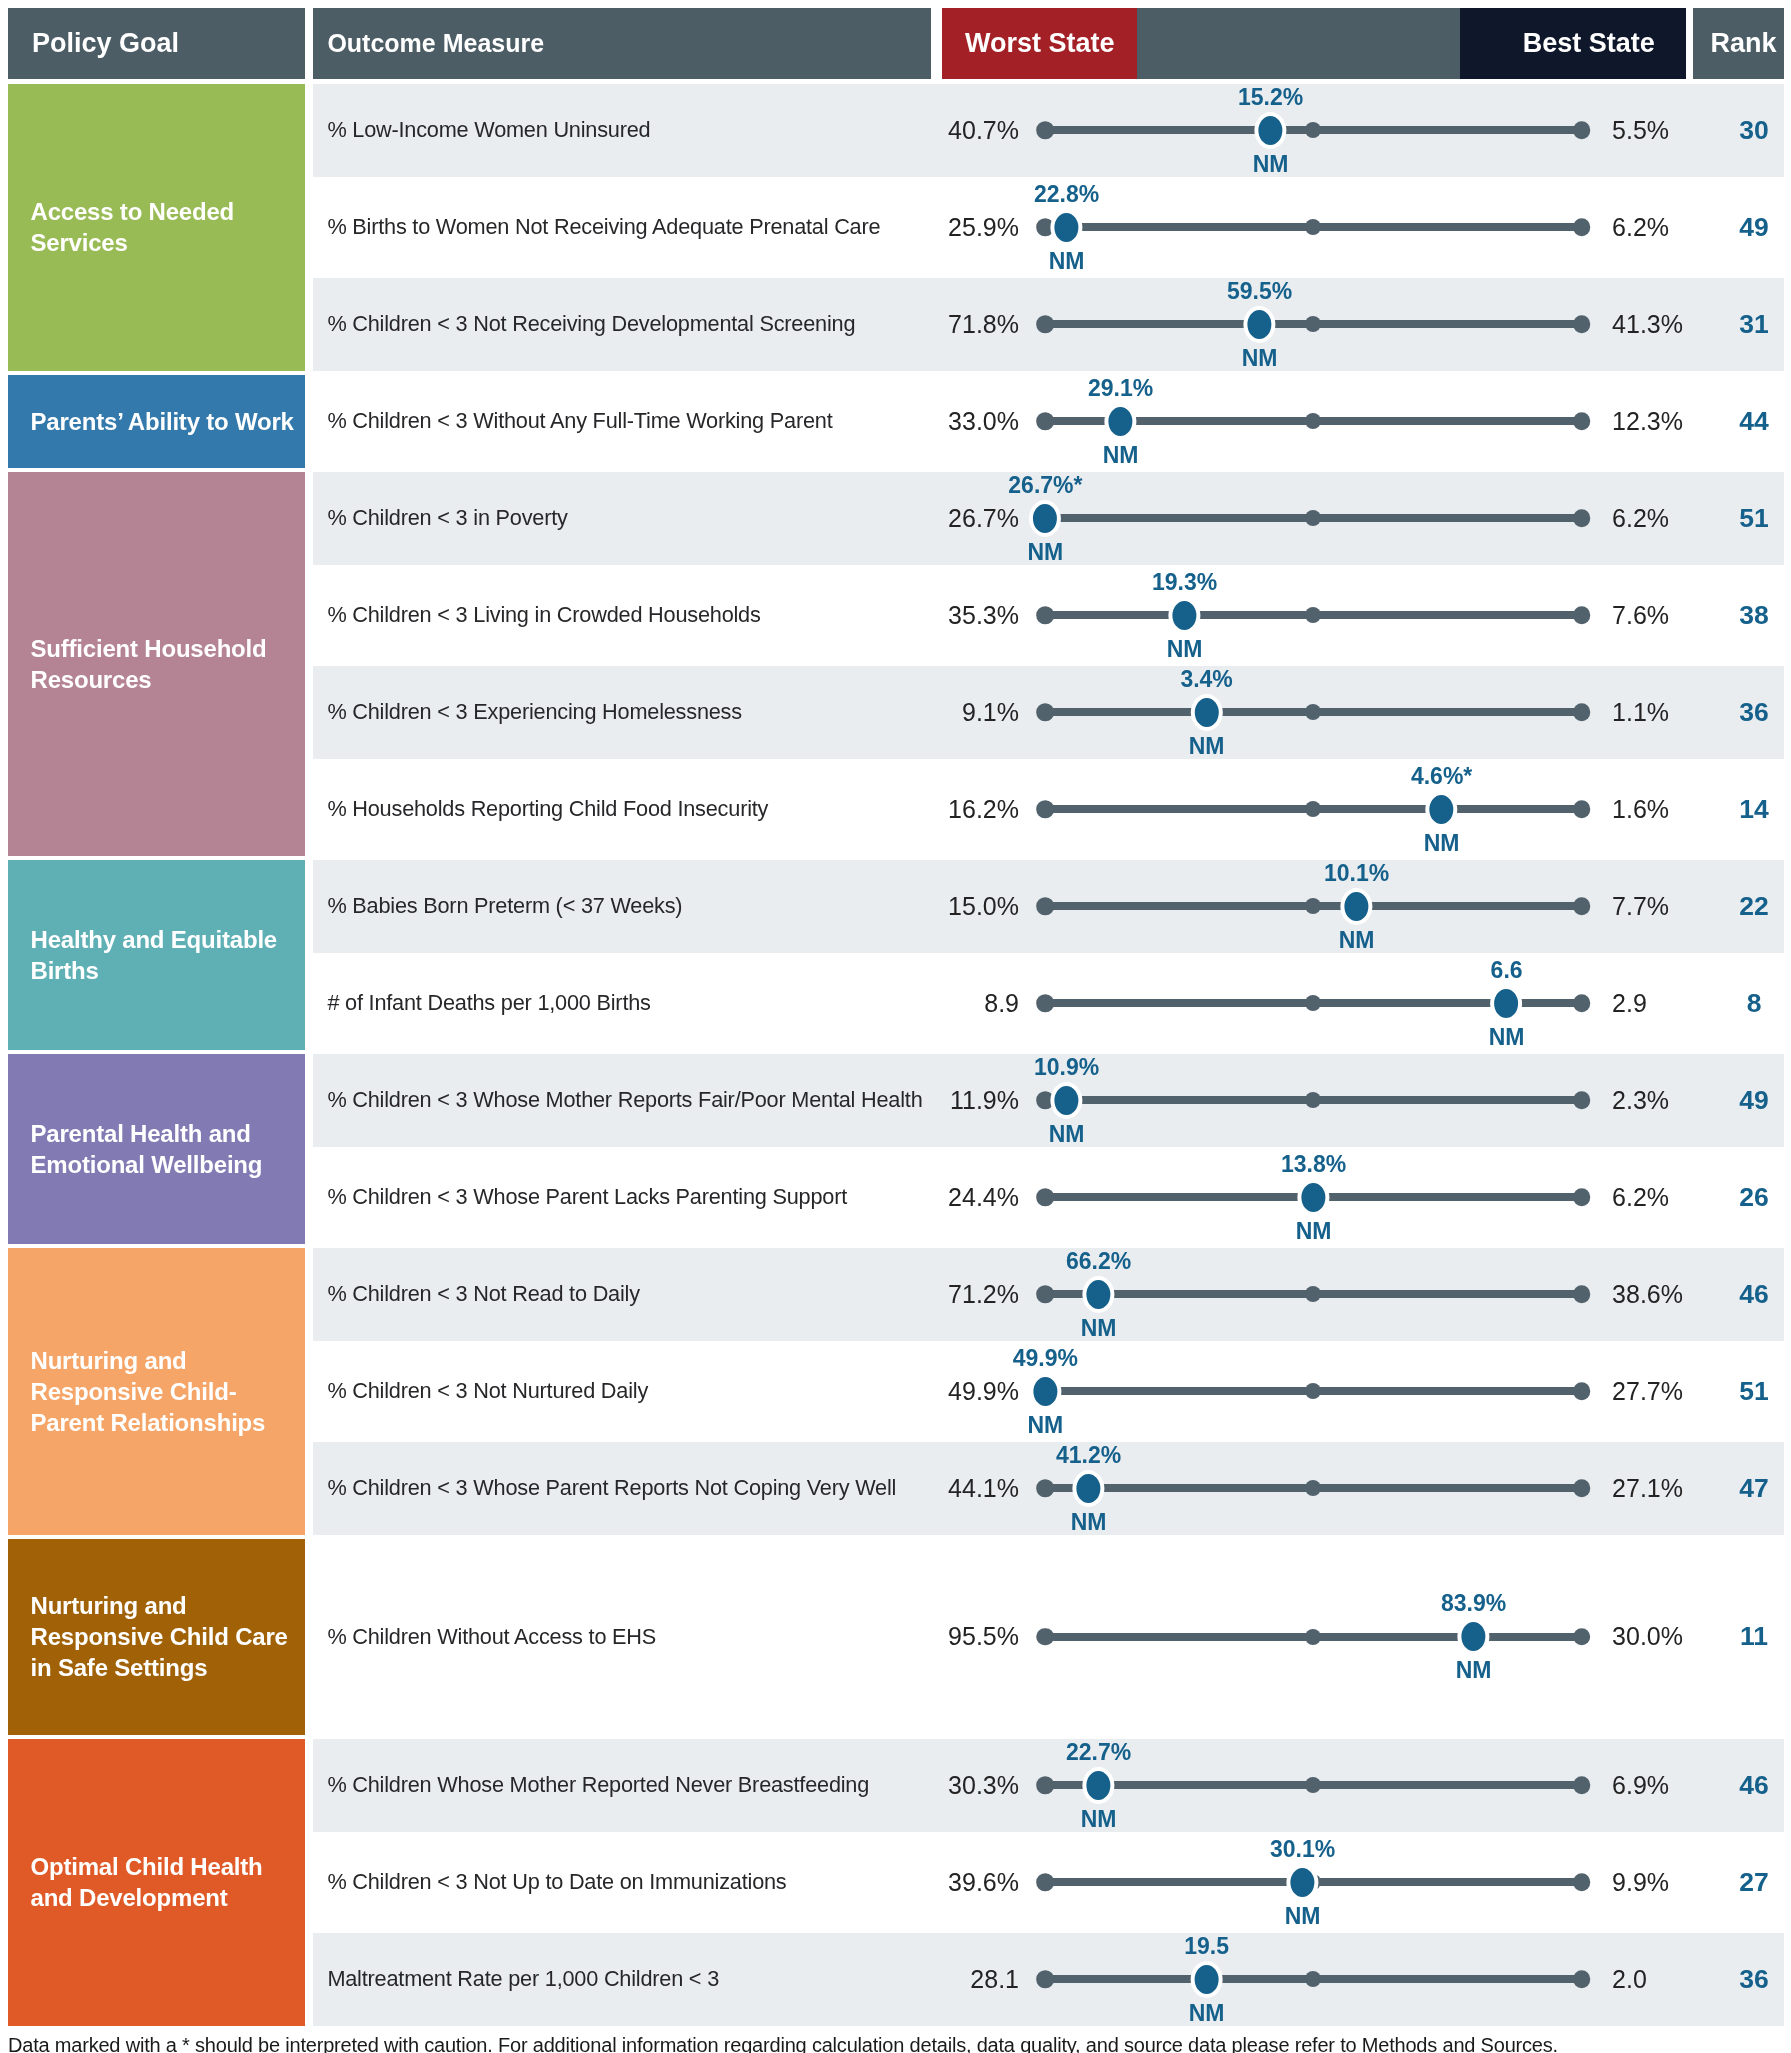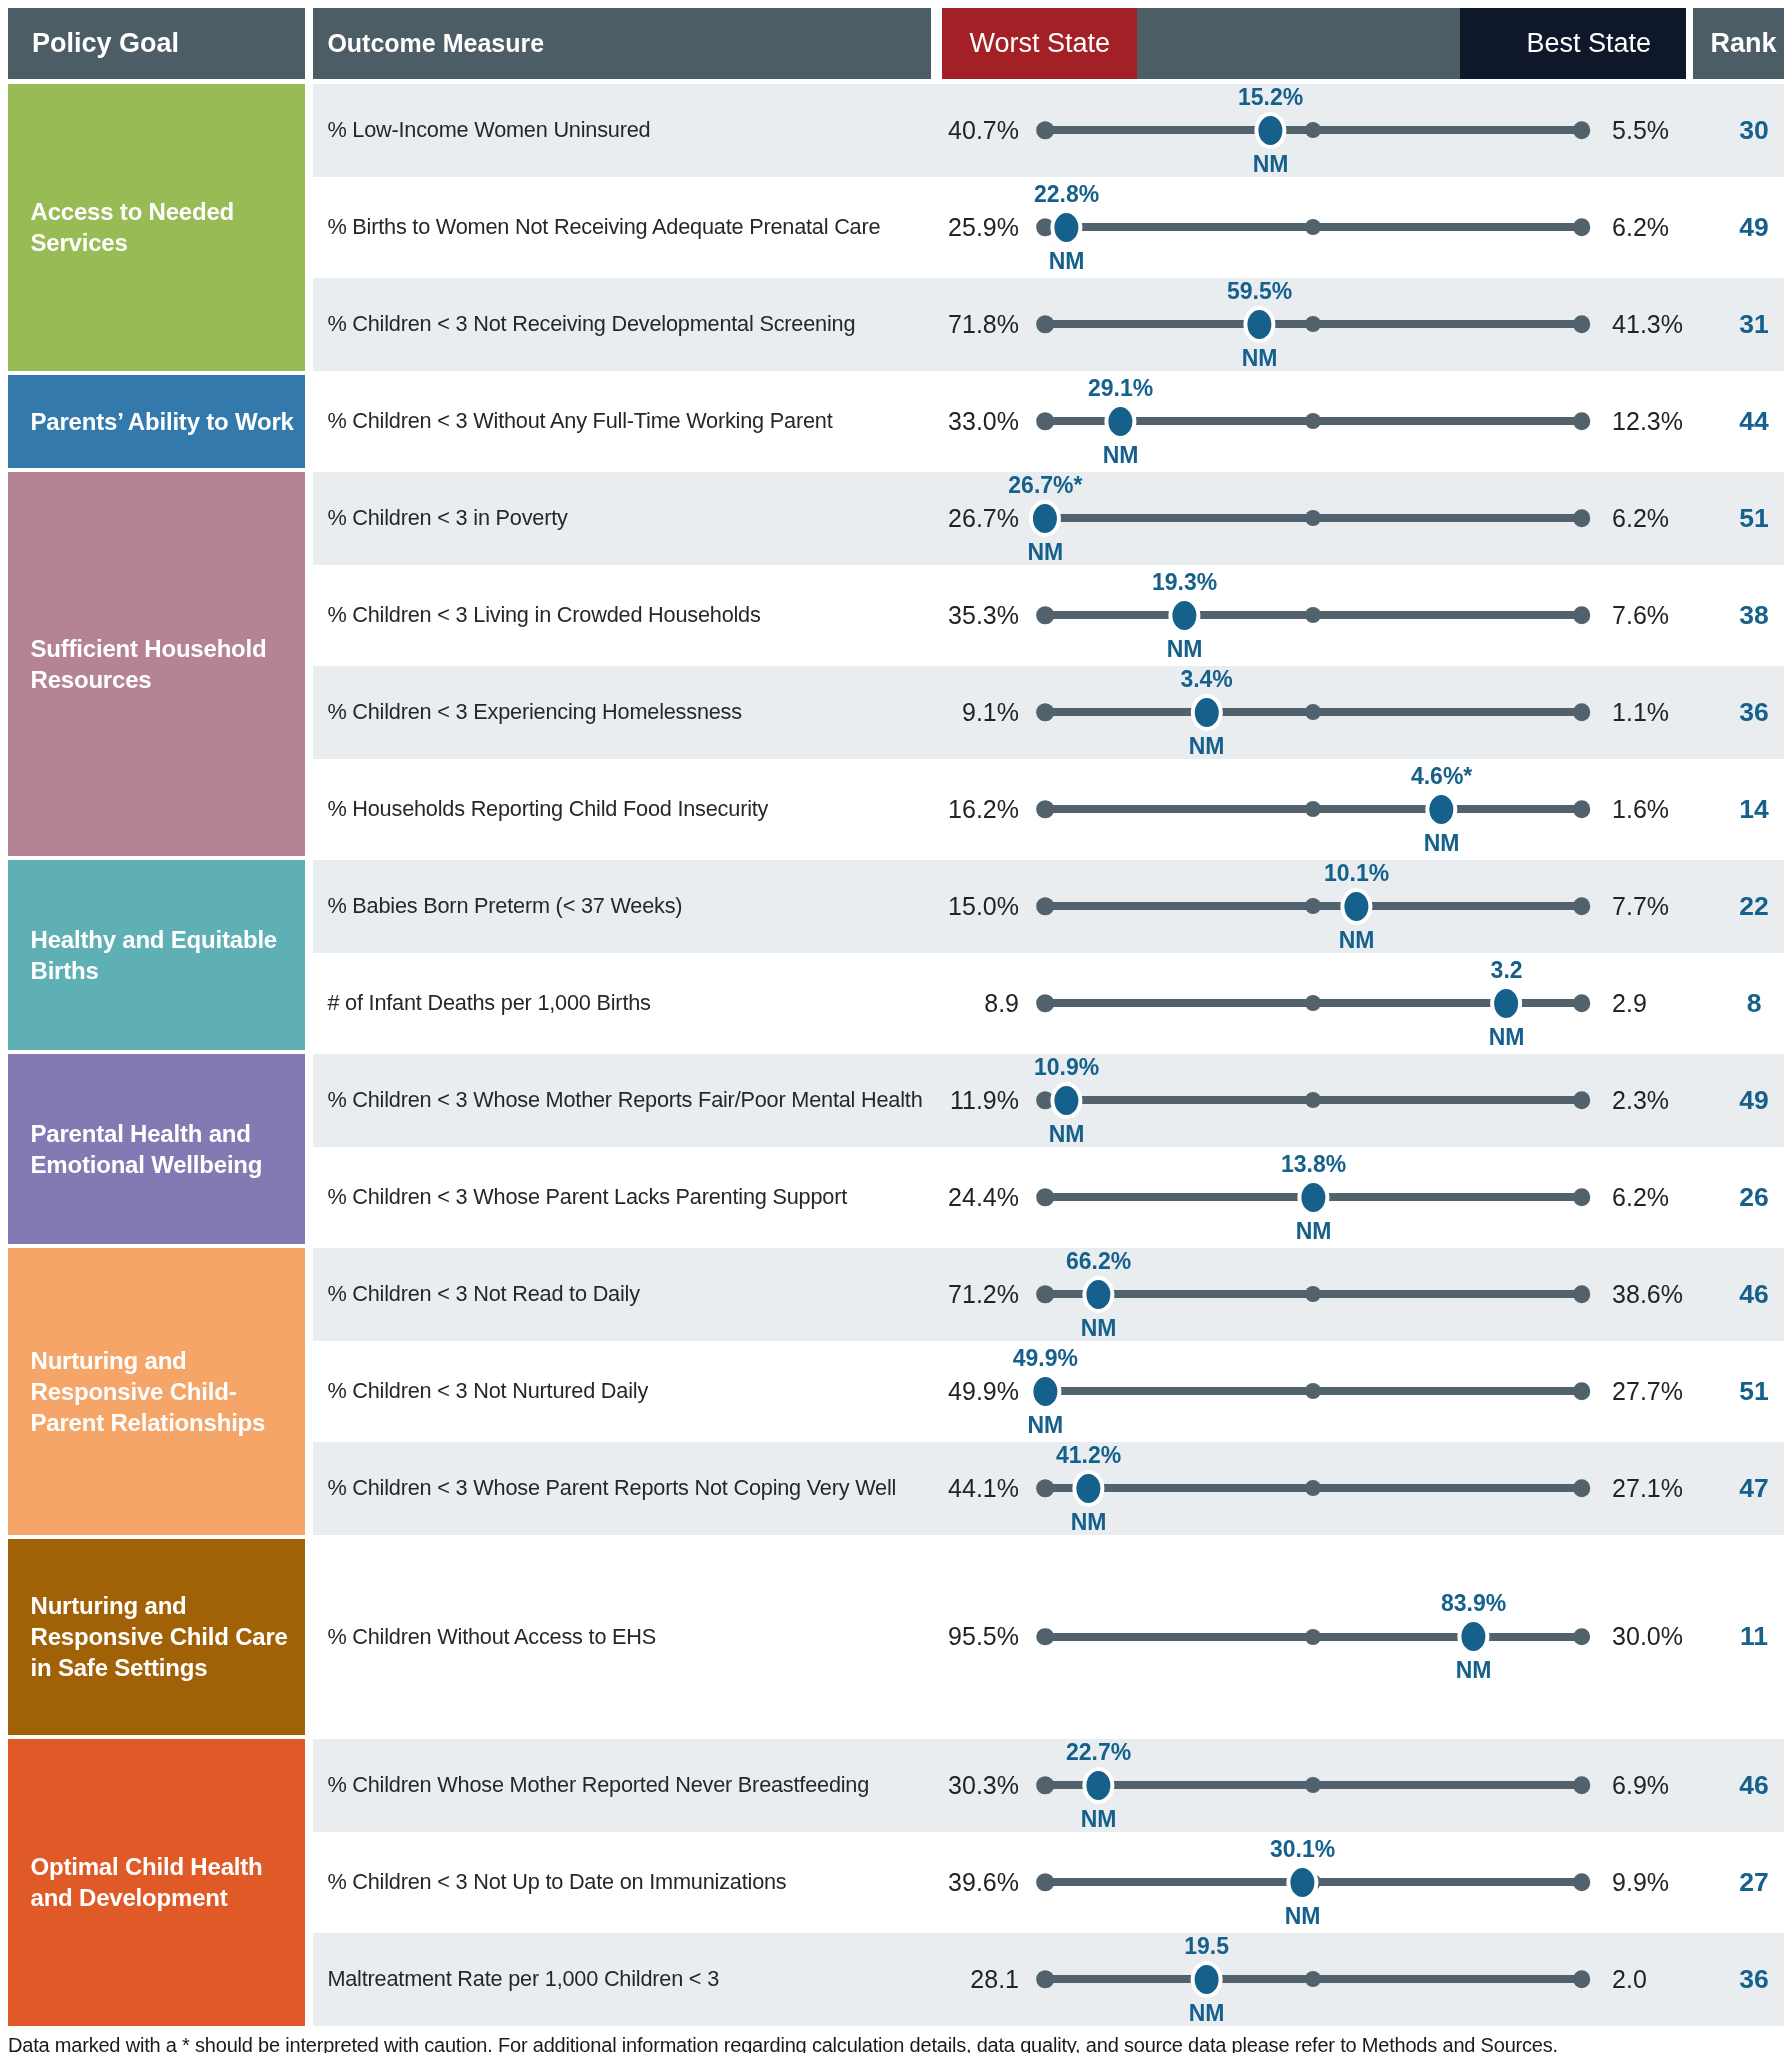--- a/index.html
+++ b/index.html
@@ -12,21 +12,21 @@
   .page{position:absolute;left:8px;top:8px;width:1776px;}
 
   
   .header{display:flex;height:71px;margin-bottom:4.8px;}
   .hcell{display:flex;align-items:center;color:#ffffff;font-weight:bold;
          font-size:27px;background:#4d5d66;}
   .h-goal{width:297px;padding-left:24px;box-sizing:border-box;}
   .h-outcome{width:618px;margin-left:8px;padding-left:14.4px;box-sizing:border-box;font-size:25px;}
   .h-mid{display:flex;margin-left:11.2px;width:744px;}
   .badge{display:flex;align-items:center;justify-content:center;width:195px;
-         color:#fff;font-weight:normal;font-size:27px;}
+         color:#fff;font-weight:bold;font-size:27px;}
   .badge-worst{background:#a32126;}
   .badge-best{background:#0f172a;padding-left:31px;}
   .h-mid-fill{flex:1;background:#4d5d66;}
   .h-rank{flex:1;margin-left:7px;justify-content:center;padding-left:10px;}
 
   
   .group{display:flex;margin-bottom:4px;}
   .goal-cell{width:297px;margin-right:8px;display:flex;align-items:center;
              box-sizing:border-box;padding:8px 11.2px 8px 22.5px;}
   .goal-cell span{color:#ffffff;font-weight:bold;font-size:24px;line-height:1.3;
@@ -260,21 +260,21 @@
           </div>
           <div class="row">
             <div class="measure"># of Infant Deaths per 1,000 Births</div>
             <div class="worst">8.9</div>
             <div class="track">
               <div class="line"></div>
               <div class="enddot l"></div>
               <div class="middot"></div>
               <div class="enddot r"></div>
               <div class="nm" style="left: calc(470px);">
-                <div class="nm-val">3.2</div>
+                <div class="nm-val">6.6</div>
                 <div class="nm-dot"></div>
                 <div class="nm-lbl">NM</div>
               </div>
             </div>
             <div class="best">2.9</div>
             <div class="rankcell">8</div>
           </div>
         </div>
       </div>
       <div class="group">

